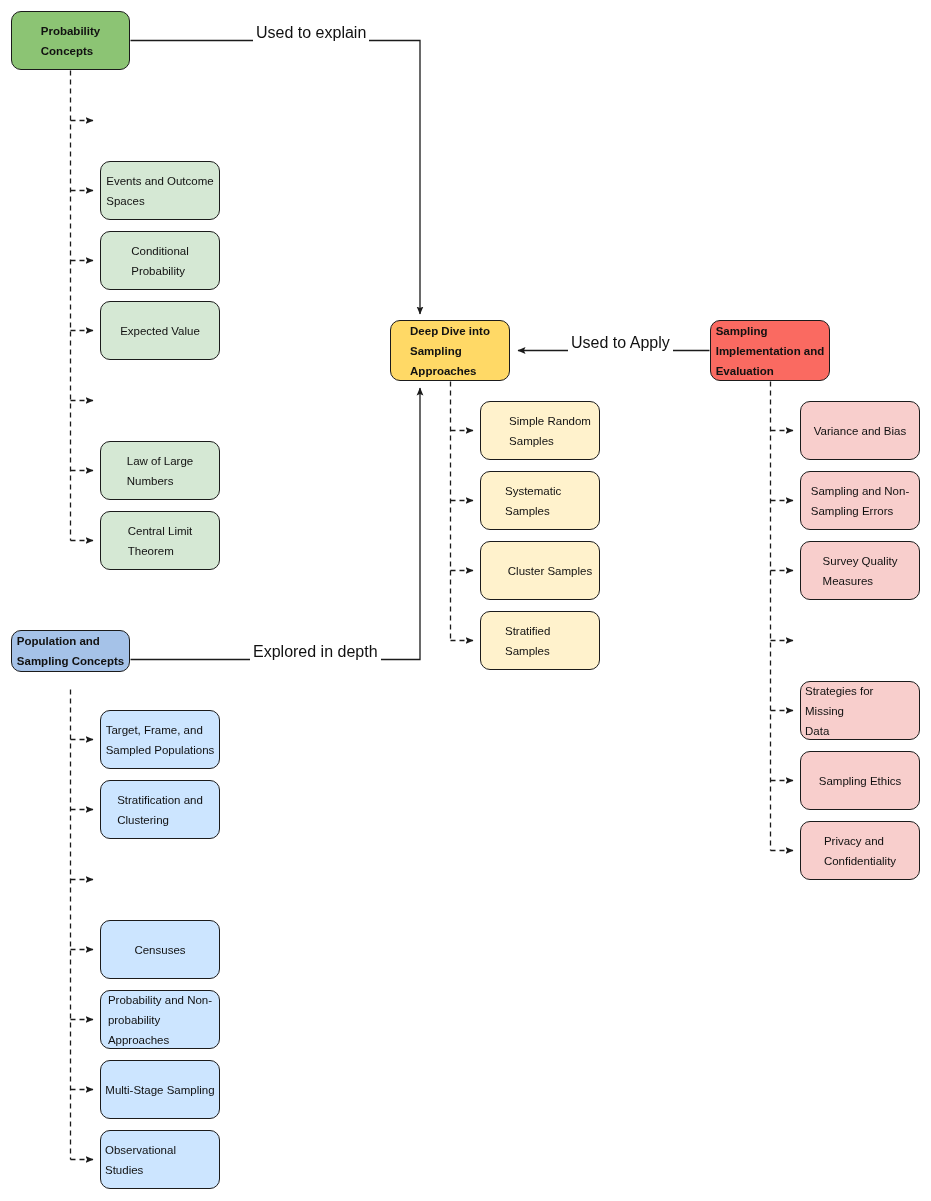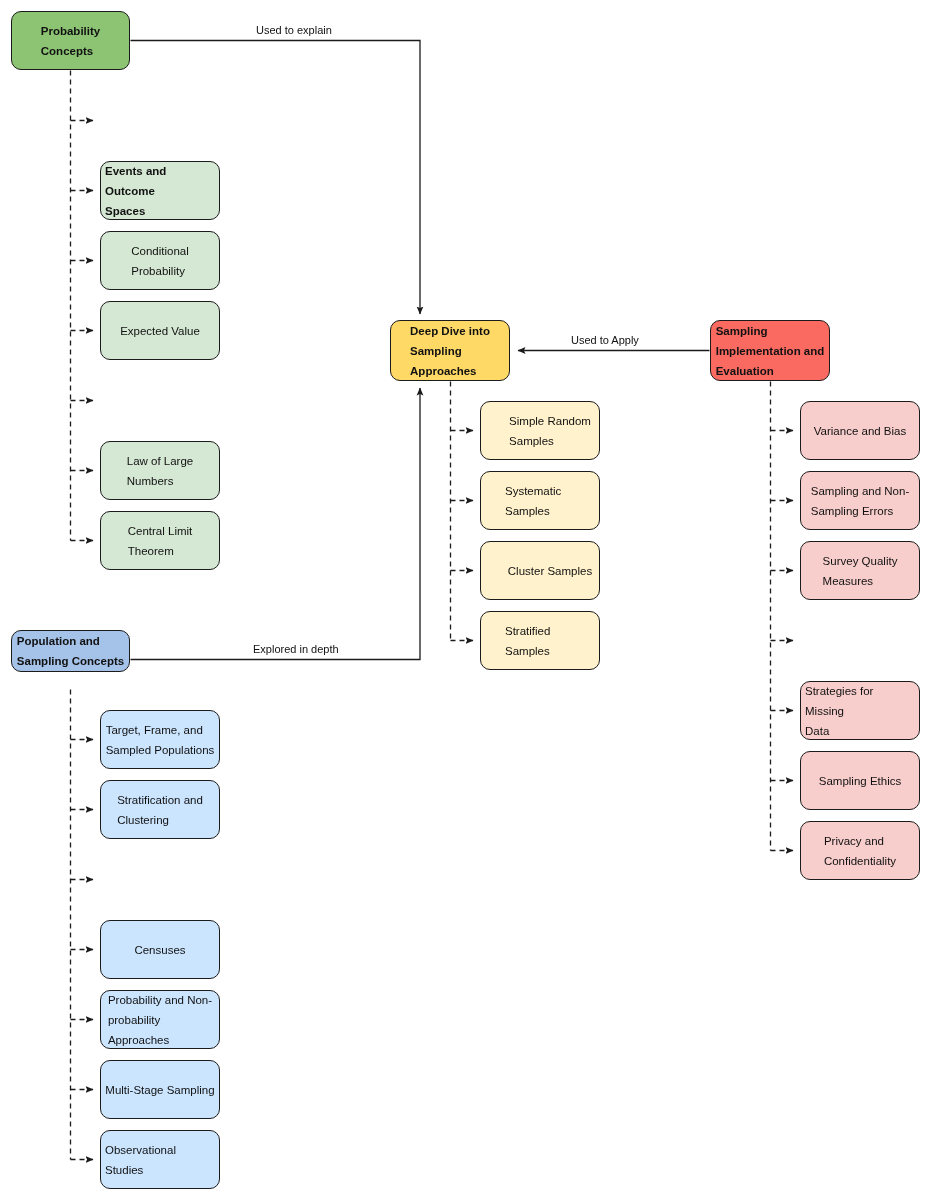--- a/index.html
+++ b/index.html
@@ -35,21 +35,21 @@
   .fill-green-light { background: #D5E8D4; }
   .fill-yellow-dark { background: #FFD966; }
   .fill-yellow-light { background: #FFF2CC; padding-left: 24px; }
   .fill-red-dark { background: #FA6A61; }
   .fill-red-light { background: #F8CECC; }
   .fill-blue-dark { background: #A5C2E8; }
   .fill-blue-light { background: #CCE5FF; }
 
   .edge-label {
     position: absolute;
-    font-size: 11px;
+    font-size: 16px;
     color: #111111;
     white-space: nowrap;
     z-index: 4;
     background: #ffffff;
     padding: 0 3px;
   }
 </style>
 </head>
 <body>
 
@@ -130,21 +130,21 @@
 Sampling
 Approaches</div>
 
   <div class="node root fill-red-dark" style="left:710px; top:320px; width:120px; height:61px;">Sampling
 Implementation and
 Evaluation</div>
 
   <div class="node root fill-blue-dark" style="left:11px; top:630px; width:119px; height:42px;">Population and
 Sampling Concepts</div>
 
-  <div class="node fill-green-light" style="left:100px; top:161px; width:120px; height:59px;font-weight:bold;">Events and Outcome
+  <div class="node fill-green-light" style="left:100px; top:161px; width:120px; height:59px;">Events and Outcome
 Spaces</div>
   <div class="node fill-green-light" style="left:100px; top:231px; width:120px; height:59px;">Conditional
 Probability</div>
   <div class="node fill-green-light" style="left:100px; top:301px; width:120px; height:59px;">Expected Value</div>
   <div class="node fill-green-light" style="left:100px; top:441px; width:120px; height:59px;">Law of Large
 Numbers</div>
   <div class="node fill-green-light" style="left:100px; top:511px; width:120px; height:59px;">Central Limit
 Theorem</div>
 
   <div class="node fill-yellow-light" style="left:480px; top:401px; width:120px; height:59px;">Simple Random

